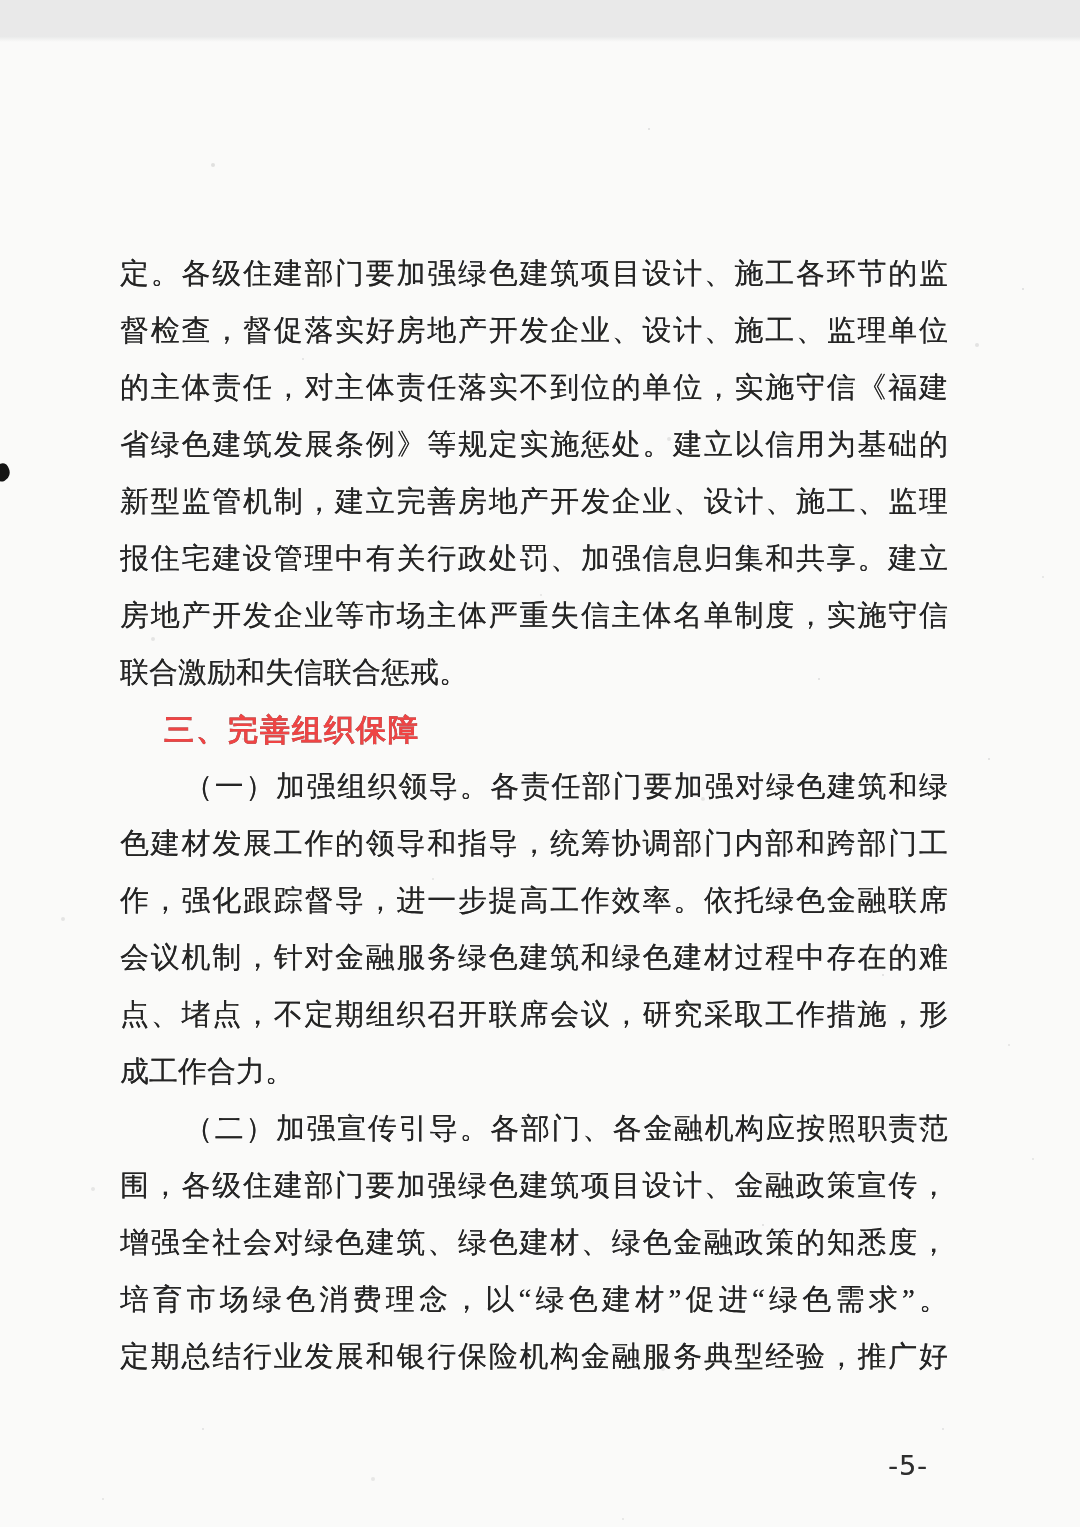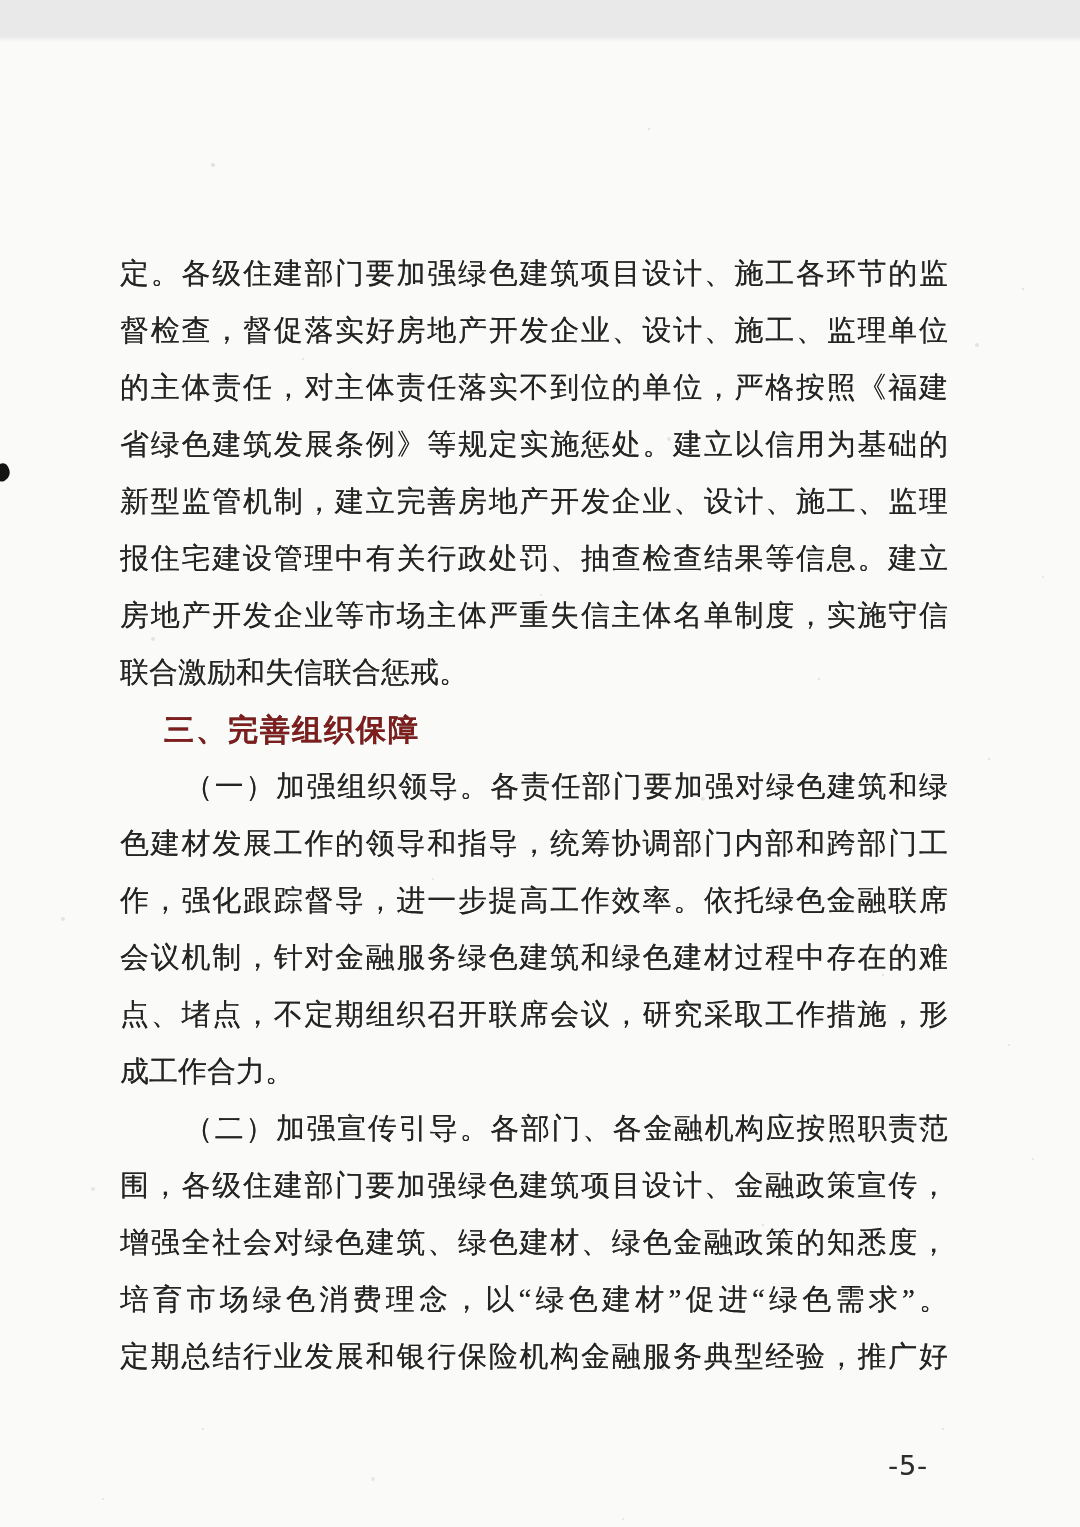--- a/index.html
+++ b/index.html
@@ -44,21 +44,21 @@
   .para-start { padding-left: 64px; }
   .para-end   { text-align-last: left; }
   .heading {
     font-family: "DejaVu Sans", "Liberation Sans", sans-serif;
     font-weight: 700;
     font-size: 30px;
     padding-left: 44px;
     letter-spacing: 2px;
     text-align: left;
     text-align-last: left;
-    color: #7f1d1d;
+    color: #ef4444;
   }
   .page-number {
     position: absolute;
     top: 1414px;
     right: 152px;
     font-family: "DejaVu Sans", sans-serif;
     font-size: 27px;
     line-height: 32px;
     color: #2e2e2e;
     letter-spacing: 1px;
@@ -118,24 +118,24 @@
 <div class="page">
 
   <div class="edge-top"></div>
   <div class="speckles"></div>
   <div class="ink-mark"></div>
 
   <div class="text-block">
 
     <div class="line">定。各级住建部门要加强绿色建筑项目设计、施工各环节的监</div>
     <div class="line">督检查，督促落实好房地产开发企业、设计、施工、监理单位</div>
-    <div class="line">的主体责任，对主体责任落实不到位的单位，严格按照《福建</div>
+    <div class="line">的主体责任，对主体责任落实不到位的单位，实施守信《福建</div>
     <div class="line">省绿色建筑发展条例》等规定实施惩处。建立以信用为基础的</div>
     <div class="line">新型监管机制，建立完善房地产开发企业、设计、施工、监理</div>
-    <div class="line">报住宅建设管理中有关行政处罚、抽查检查结果等信息。建立</div>
+    <div class="line">报住宅建设管理中有关行政处罚、加强信息归集和共享。建立</div>
     <div class="line">房地产开发企业等市场主体严重失信主体名单制度，实施守信</div>
     <div class="line para-end">联合激励和失信联合惩戒。</div>
 
     <div class="line heading">三、完善组织保障</div>
 
     <div class="line para-start">（一）加强组织领导。各责任部门要加强对绿色建筑和绿</div>
     <div class="line">色建材发展工作的领导和指导，统筹协调部门内部和跨部门工</div>
     <div class="line">作，强化跟踪督导，进一步提高工作效率。依托绿色金融联席</div>
     <div class="line">会议机制，针对金融服务绿色建筑和绿色建材过程中存在的难</div>
     <div class="line">点、堵点，不定期组织召开联席会议，研究采取工作措施，形</div>

